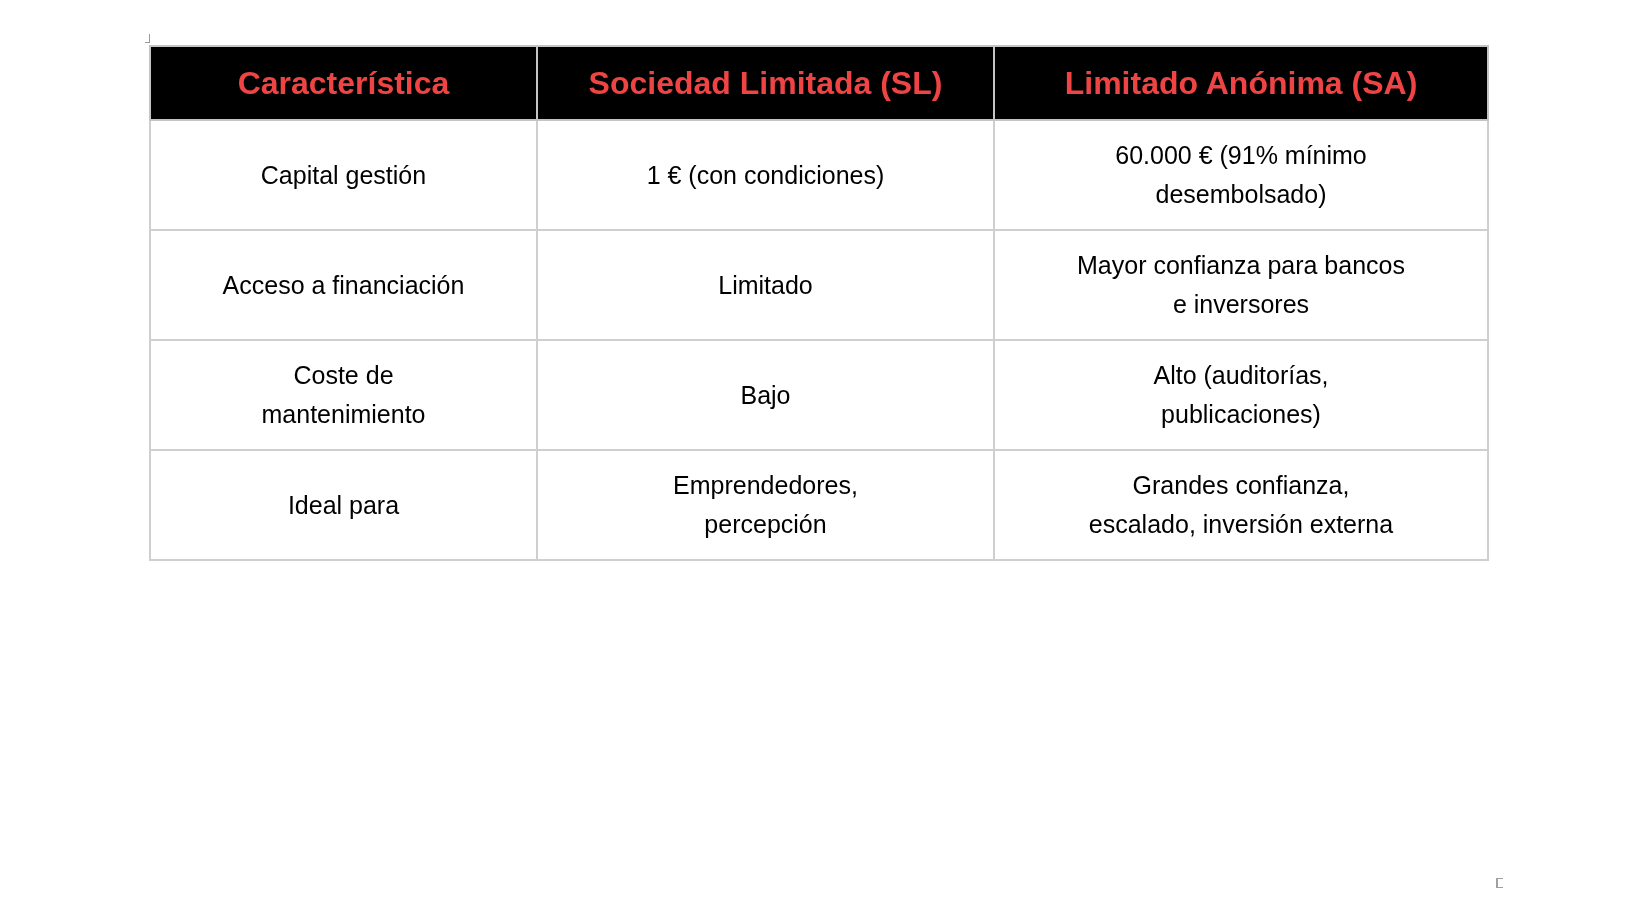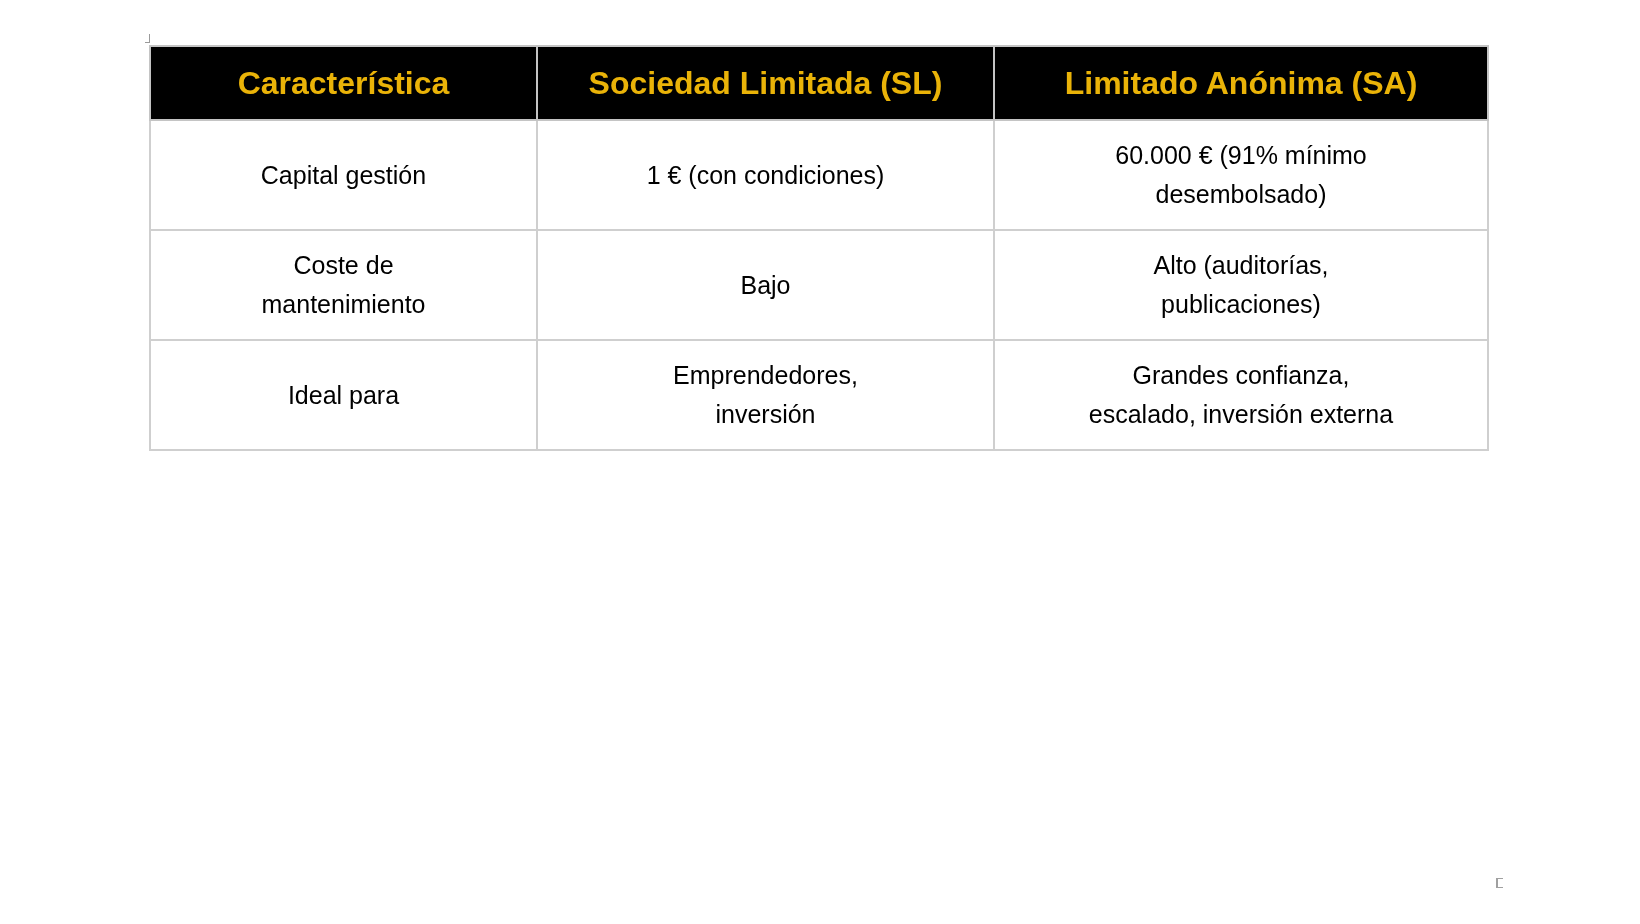--- a/index.html
+++ b/index.html
@@ -7,21 +7,21 @@
          font-family:"Liberation Sans", sans-serif; }
   .crop-tl { position:absolute; left:145px; top:34px; width:4px; height:8px;
              border-right:1px solid #9a9a9a; border-bottom:1px solid #9a9a9a; }
   .crop-br { position:absolute; left:1496px; top:878px; width:5px; height:8px;
              border-left:2px solid #a0a0a0; border-top:1px solid #a0a0a0; border-bottom:1px solid #a0a0a0; }
   table.cmp { position:absolute; left:149px; top:45px; width:1338px;
               border-collapse:collapse; table-layout:fixed; }
   table.cmp col.c1 { width:387px; }
   table.cmp col.c2 { width:457px; }
   table.cmp col.c3 { width:494px; }
-  table.cmp th { background:#000000; color:#eab308; font-weight:bold;
+  table.cmp th { background:#000000; color:#ef4444; font-weight:bold;
                  font-size:32px; height:72px; padding:0; text-align:center;
                  border:2px solid #c4c4c4; border-bottom:2px solid #c4c4c4;
                  white-space:nowrap; letter-spacing:0px; }
   table.cmp td { background:#ffffff; color:#000000; font-size:25px;
                  line-height:39px; height:108px; padding:0 14px;
                  text-align:center; vertical-align:middle;
                  border:2px solid #cfcfcf; }
   .line { display:block; }
 </style>
 </head>
@@ -50,38 +50,50 @@
       <td>
           <span class="line">1 € (con condiciones)</span>
         </td>
       <td>
           <span class="line">60.000 € (91% mínimo</span>
           <span class="line">desembolsado)</span>
         </td>
     </tr>
     <tr>
       <td>
+          <span class="line">Acceso a financiación</span>
+        </td>
+      <td>
+          <span class="line">Limitado</span>
+        </td>
+      <td>
+          <span class="line">Mayor confianza para bancos</span>
+          <span class="line">e inversores</span>
+        </td>
+    </tr>
+    <tr>
+      <td>
           <span class="line">Coste de</span>
           <span class="line">mantenimiento</span>
         </td>
       <td>
           <span class="line">Bajo</span>
         </td>
       <td>
           <span class="line">Alto (auditorías,</span>
           <span class="line">publicaciones)</span>
         </td>
     </tr>
     <tr>
       <td>
           <span class="line">Ideal para</span>
         </td>
       <td>
           <span class="line">Emprendedores,</span>
-          <span class="line">inversión</span>
+          <span class="line">percepción</span>
         </td>
       <td>
           <span class="line">Grandes confianza,</span>
           <span class="line">escalado, inversión externa</span>
         </td>
     </tr>
   </tbody>
 </table>
 
 <div class="crop-br"></div>

